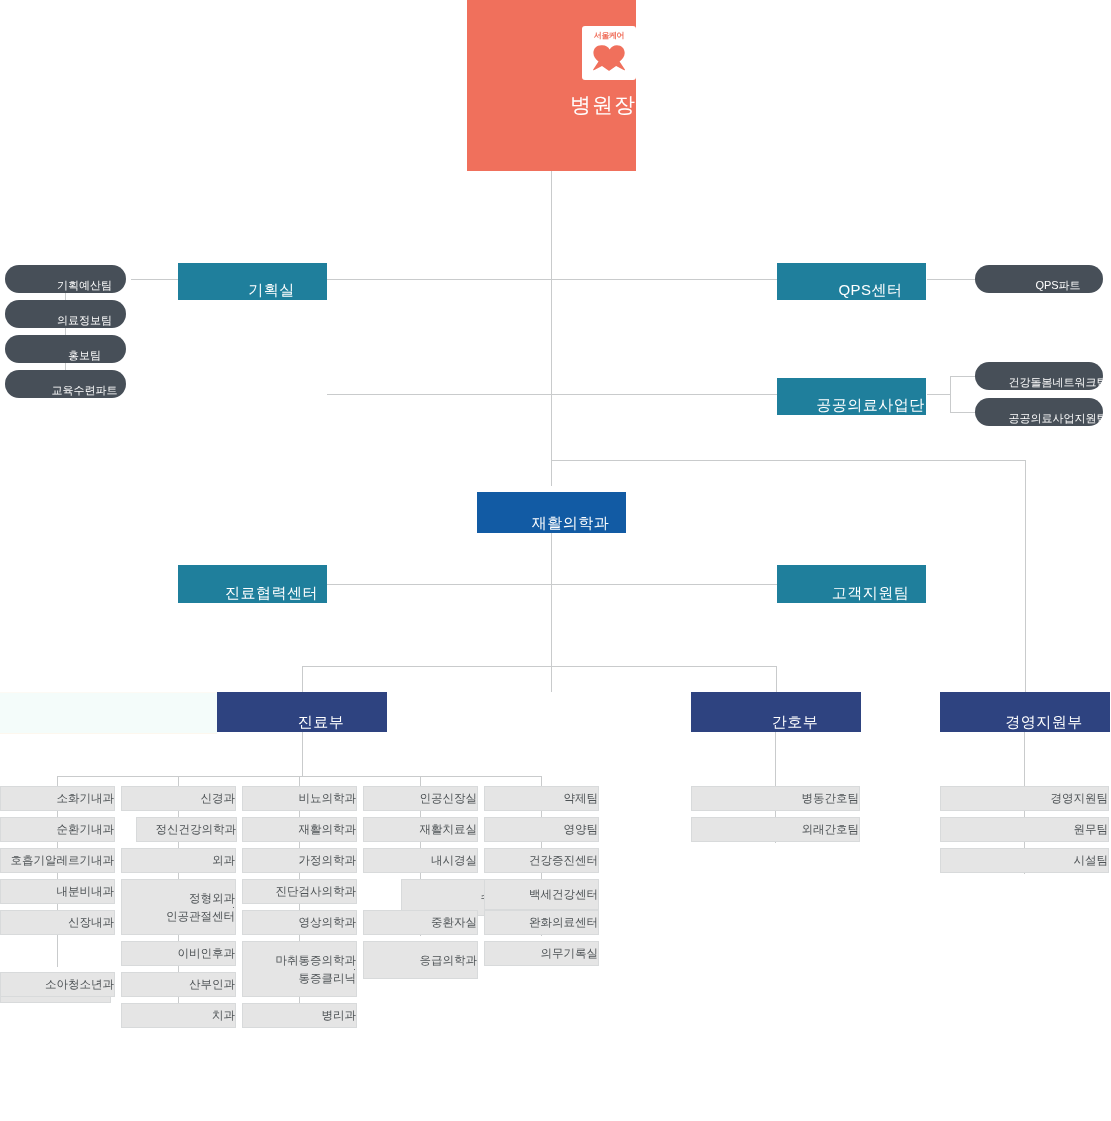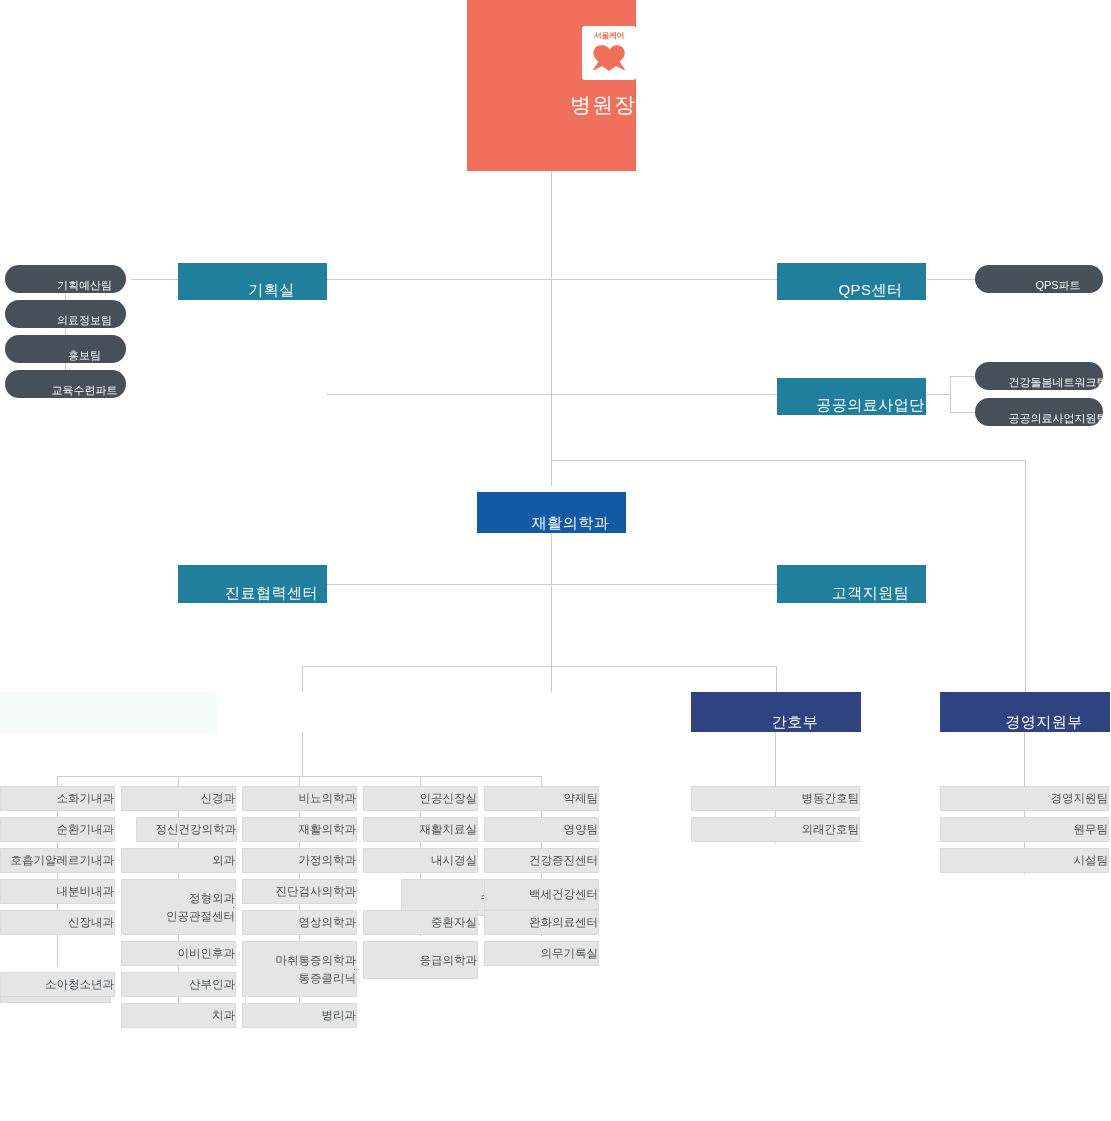--- a/index.html
+++ b/index.html
@@ -227,20 +227,23 @@
     <span>재활의학과</span>
   </div>
 
   <div class="node teal" style="left:178px;top:565px;width:149px;height:38px;">
     <span>진료협력센터</span>
   </div>
   <div class="node teal" style="left:777px;top:565px;width:149px;height:38px;">
     <span>고객지원팀</span>
   </div>
 
+  <div class="node navy" style="left:217px;top:692px;width:170px;height:40px;">
+    <span>진료부</span>
+  </div>
   <div class="node navy" style="left:691px;top:692px;width:170px;height:40px;">
     <span>간호부</span>
   </div>
   <div class="node navy" style="left:940px;top:692px;width:170px;height:40px;">
     <span>경영지원부</span>
   </div>
 
   <div class="node leaf" style="left:0px;top:786px;width:115px;height:25px;">
       <span class="sub">소화기내과</span>
     </div>

